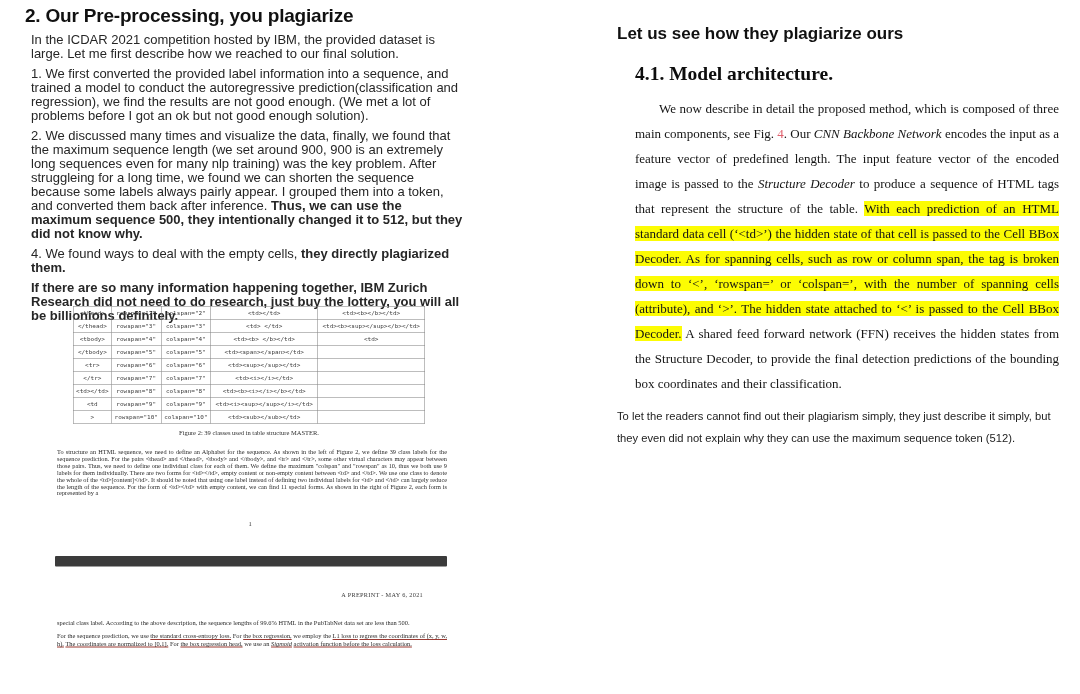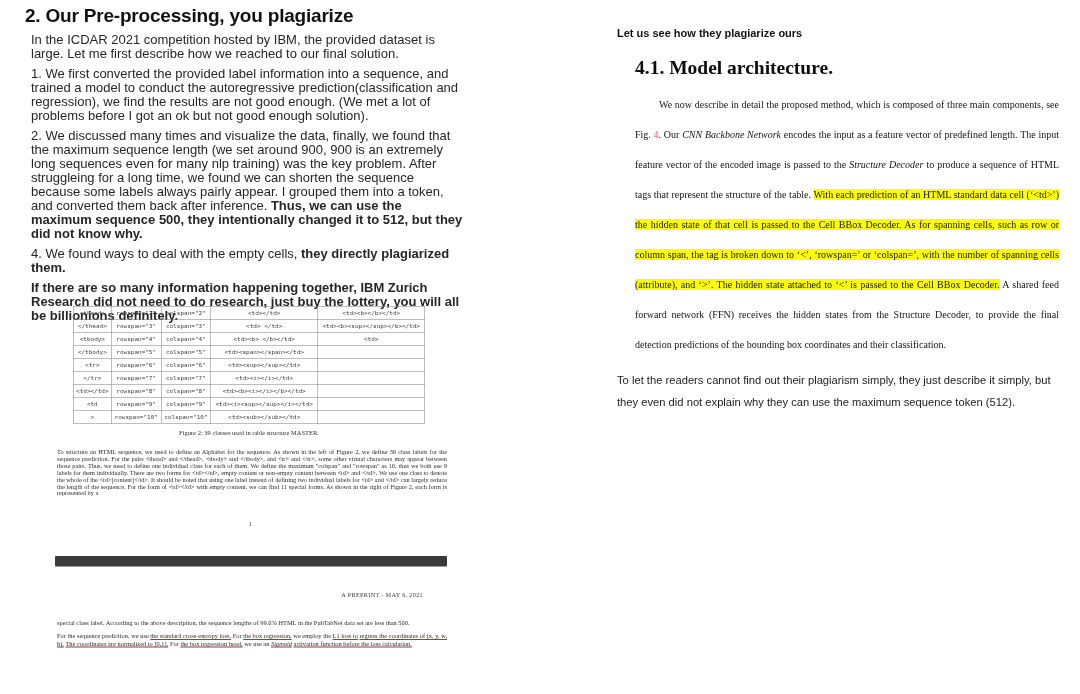--- a/index.html
+++ b/index.html
@@ -31,25 +31,25 @@
             letter-spacing:0.6px;}
   .paper-para2{margin:40px 0 0 4px;width:780px;font-size:12.8px;line-height:15px;
                text-align:justify;color:#2a2a2a;}
   .paper-para3{margin:12px 0 0 4px;width:780px;font-size:12.8px;line-height:15px;
                text-align:justify;color:#2a2a2a;}
   .ured{text-decoration:underline;text-decoration-color:var(--ulred);
         text-decoration-thickness:2px;text-underline-offset:2px;}
 
   
   .right-doc{position:absolute;left:617px;top:27px;width:448px;color:#1a1a1a;}
-  .annot-top{font-size:11px;line-height:13px;font-weight:700;color:#111;
+  .annot-top{font-size:17px;line-height:13px;font-weight:700;color:#111;
              font-family:"Liberation Sans",sans-serif;}
-  .right-doc h2{margin:17px 0 11px 18px;font-size:19.5px;line-height:22px;font-weight:700;
+  .right-doc h2{margin:23px 0 11px 18px;font-size:19.5px;line-height:22px;font-weight:700;
                 color:#0d0d0d;font-family:"Liberation Serif",serif;}
-  .right-body{margin:0 0 0 18px;width:424px;font-size:10px;line-height:30px;
+  .right-body{margin:0 0 0 18px;width:424px;font-size:13px;line-height:25px;
               text-align:justify;text-indent:24px;color:#141414;
               font-family:"Liberation Serif",serif;}
   .hl{background:var(--hl);}
   .red{color:var(--figref);}
   .annot-bottom{margin-top:9px;width:448px;font-size:11.2px;line-height:22px;color:#222;
                 font-family:"Liberation Sans",sans-serif;}
 </style>
 </head>
 <body>
 

